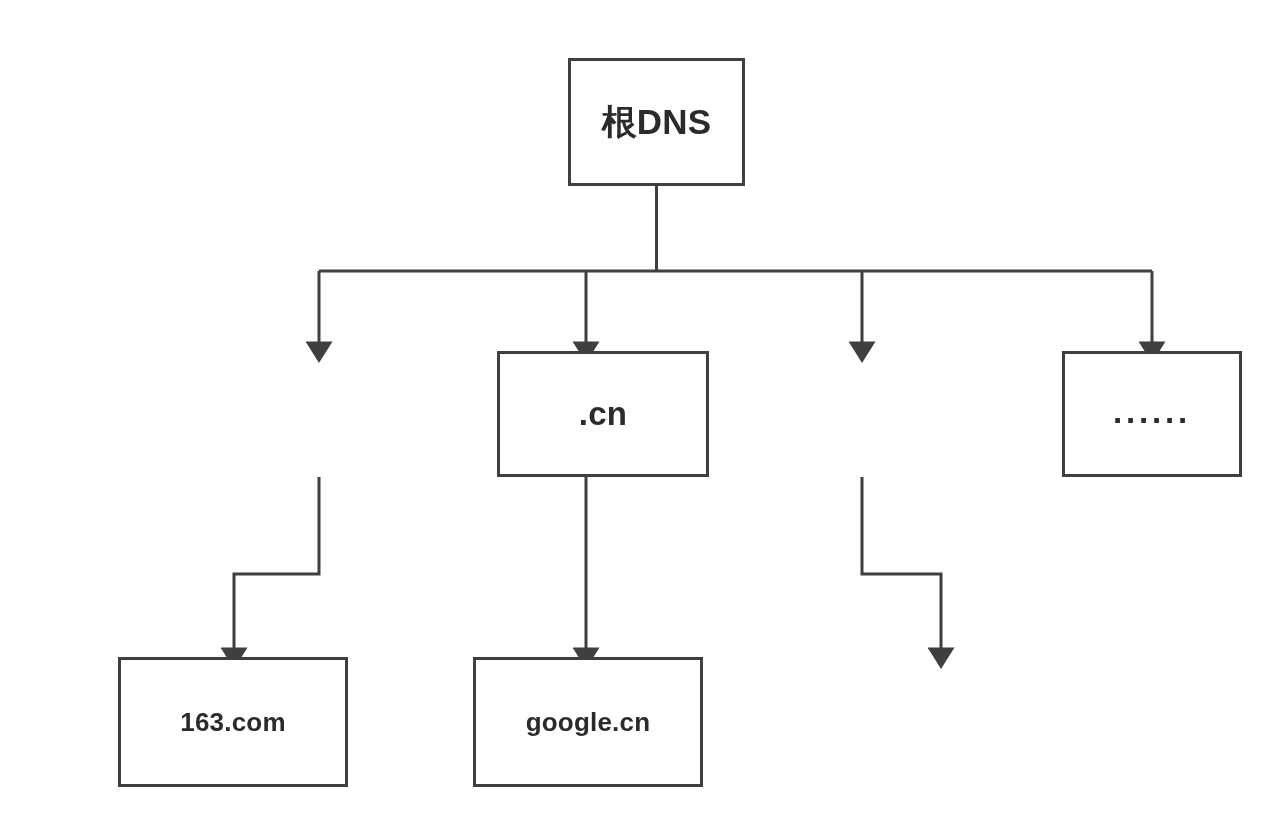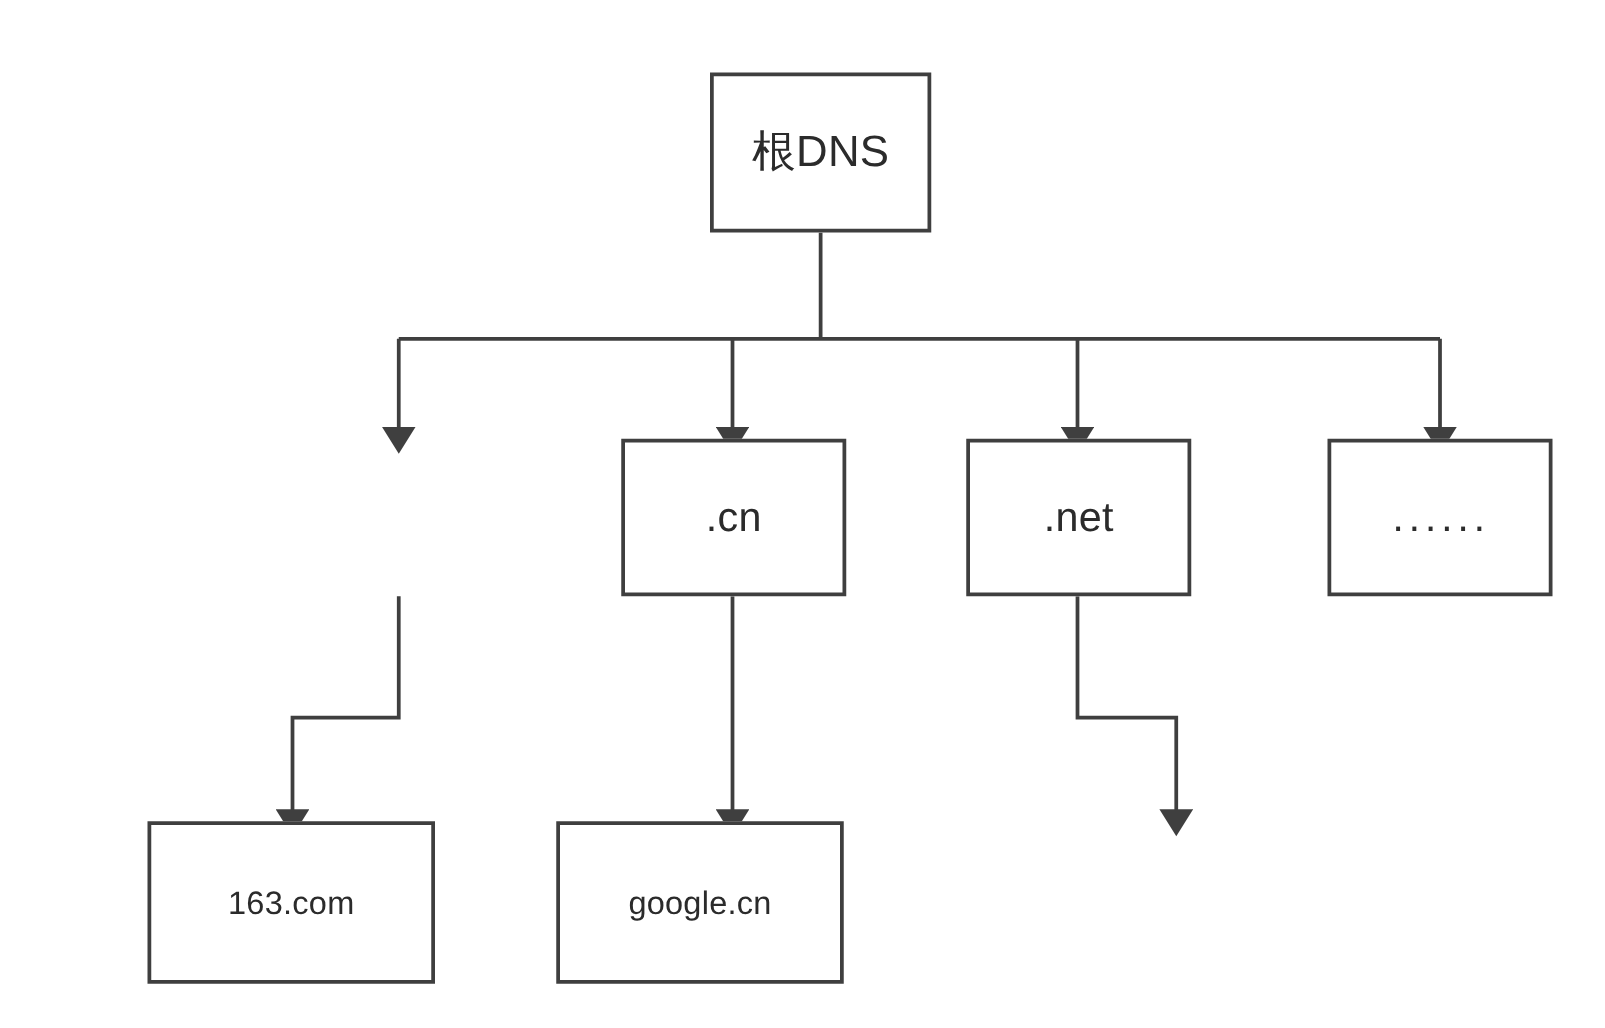--- a/index.html
+++ b/index.html
@@ -31,21 +31,21 @@
     box-sizing: border-box;
     background: #ffffff;
     border: 3px solid #3f3f3f;
     display: flex;
     align-items: center;
     justify-content: center;
     z-index: 2;
   }
   .node .label {
     color: #2b2b2b;
-    font-weight: normal;
+    font-weight: bold;
     line-height: 1.1;
     white-space: nowrap;
     text-align: center;
     letter-spacing: 0.2px;
   }
   .node-root .label { font-size: 35px; }
   .node-tld  .label { font-size: 33px; }
   .node-leaf .label { font-size: 26px; }
   .node-ellipsis .label {
     font-size: 33px;
@@ -83,34 +83,31 @@
 
       <path d="M 862,477 L 862,574 L 941,574 L 941,651" marker-end="url(#arrowhead)"></path>
     </g>
   </svg>
 
   <div class="node node-root" style="left:568px; top:58px; width:177px; height:128px;">
     <span class="label">根DNS</span>
   </div>
 
 
-  <div class="node node-tld" style="left:497px; top:351px; width:180px; height:126px;">
+  <div class="node node-tld" style="left:497px; top:351px; width:212px; height:126px;">
     <span class="label">.cn</span>
   </div>
 
-  <div class="node node-tld" style="left:773px; top:351px; width:180px; height:126px;">
-    <span class="label">.net</span>
-  </div>
 
   <div class="node node-tld node-ellipsis" style="left:1062px; top:351px; width:180px; height:126px;">
     <span class="label">······</span>
   </div>
 
   <div class="node node-leaf" style="left:118px; top:657px; width:230px; height:130px;">
     <span class="label">163.com</span>
   </div>
 
-  <div class="node node-leaf" style="left:445px; top:657px; width:230px; height:130px;">
+  <div class="node node-leaf" style="left:473px; top:657px; width:230px; height:130px;">
     <span class="label">google.cn</span>
   </div>
 
 
 </div>
 
 </body></html>

